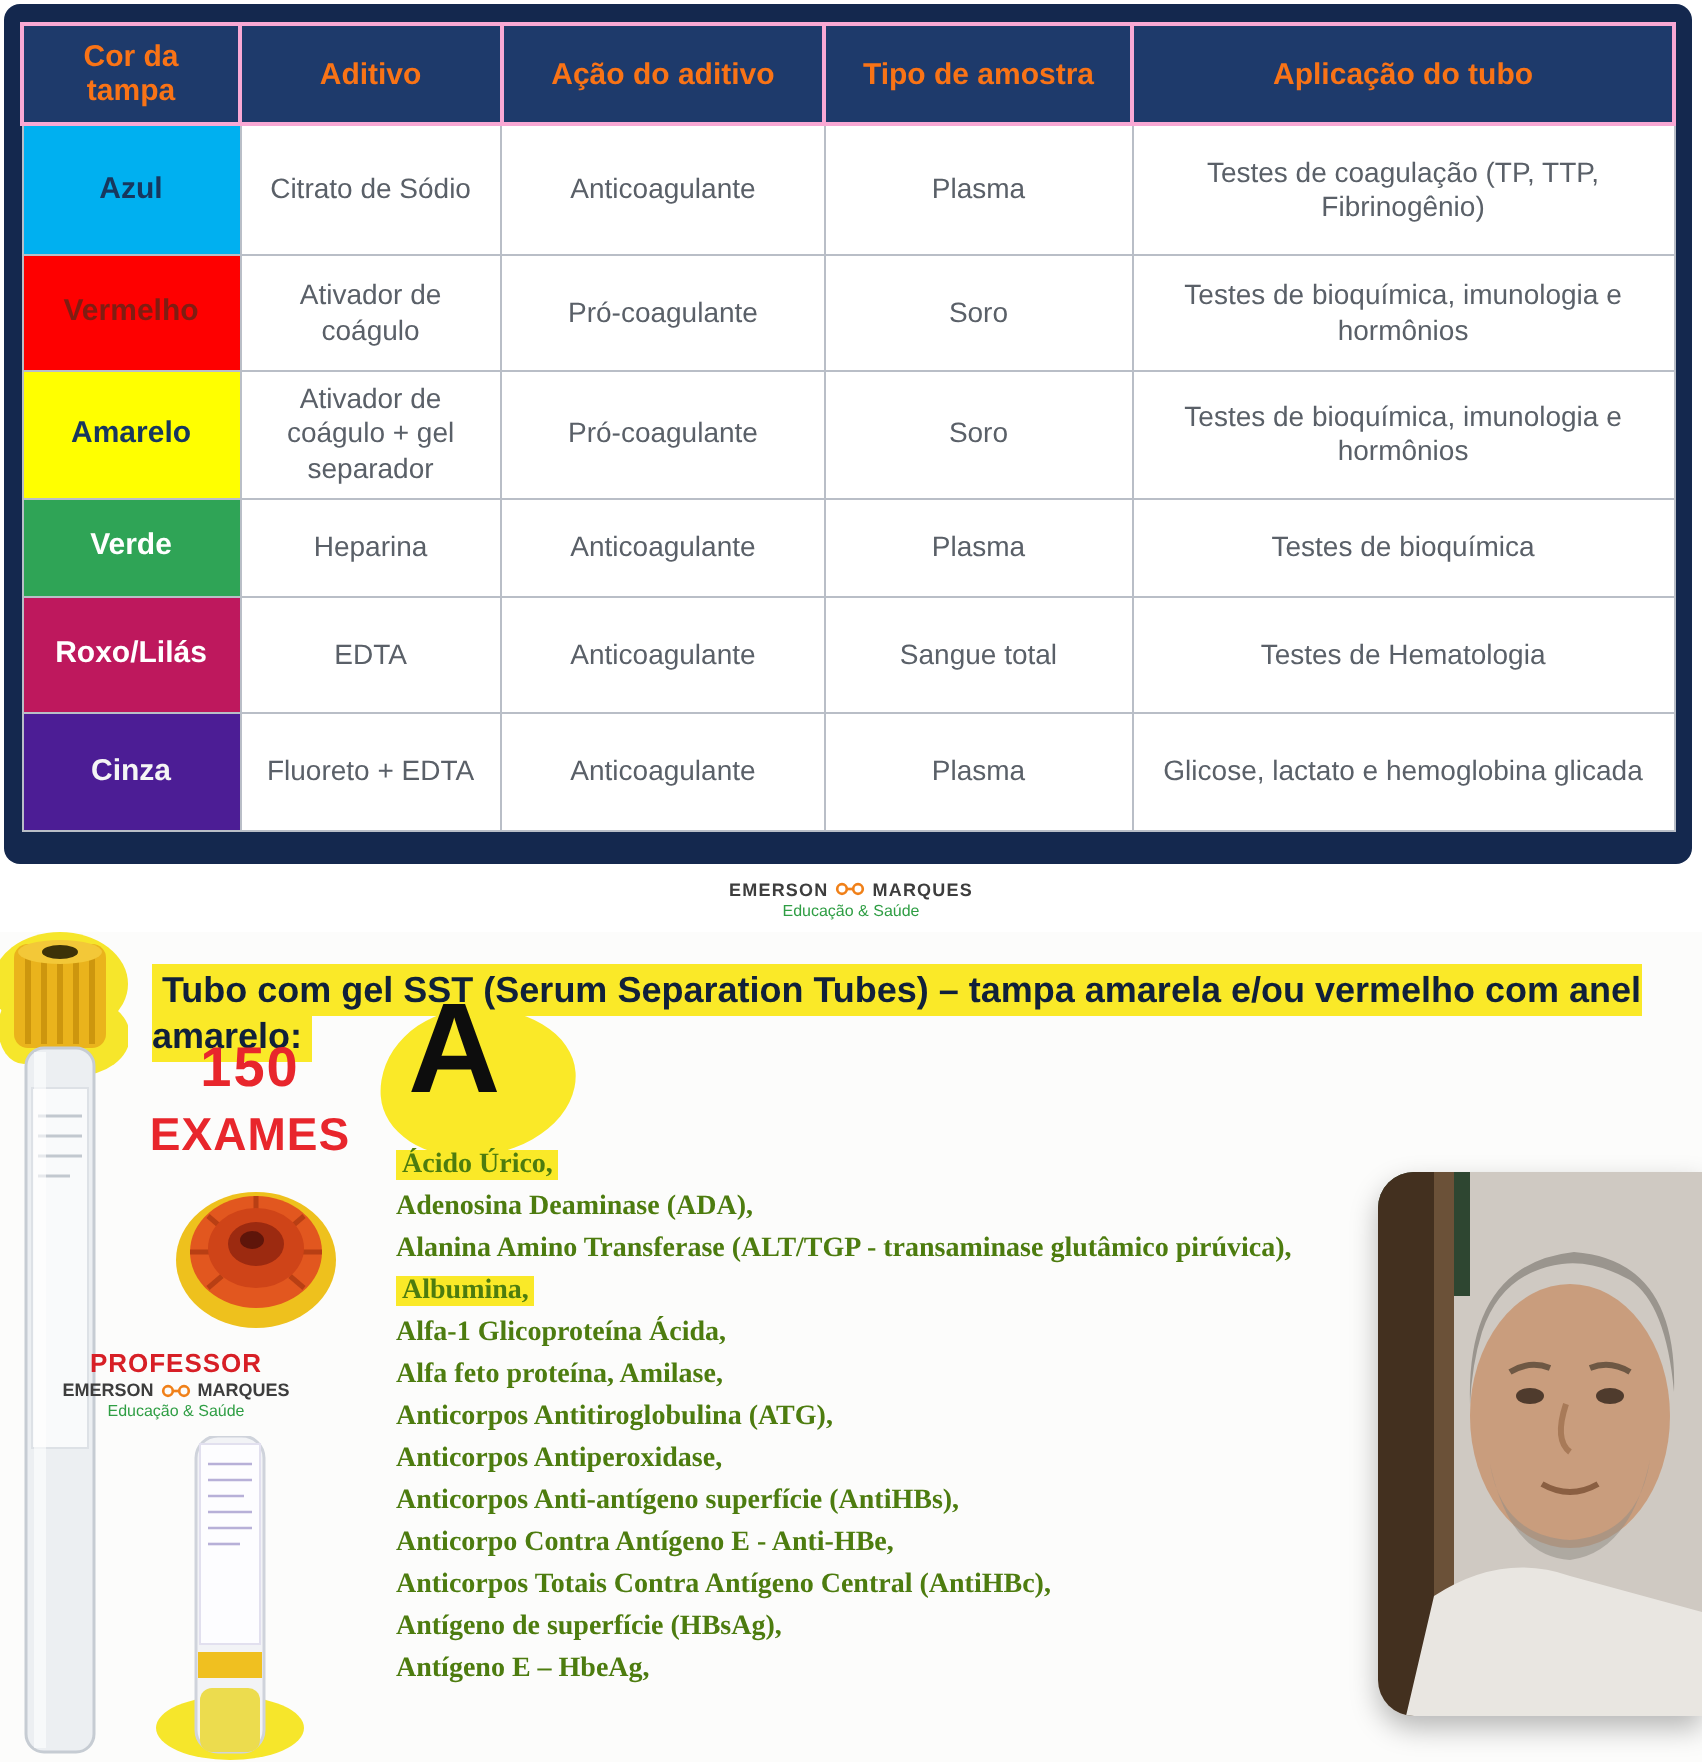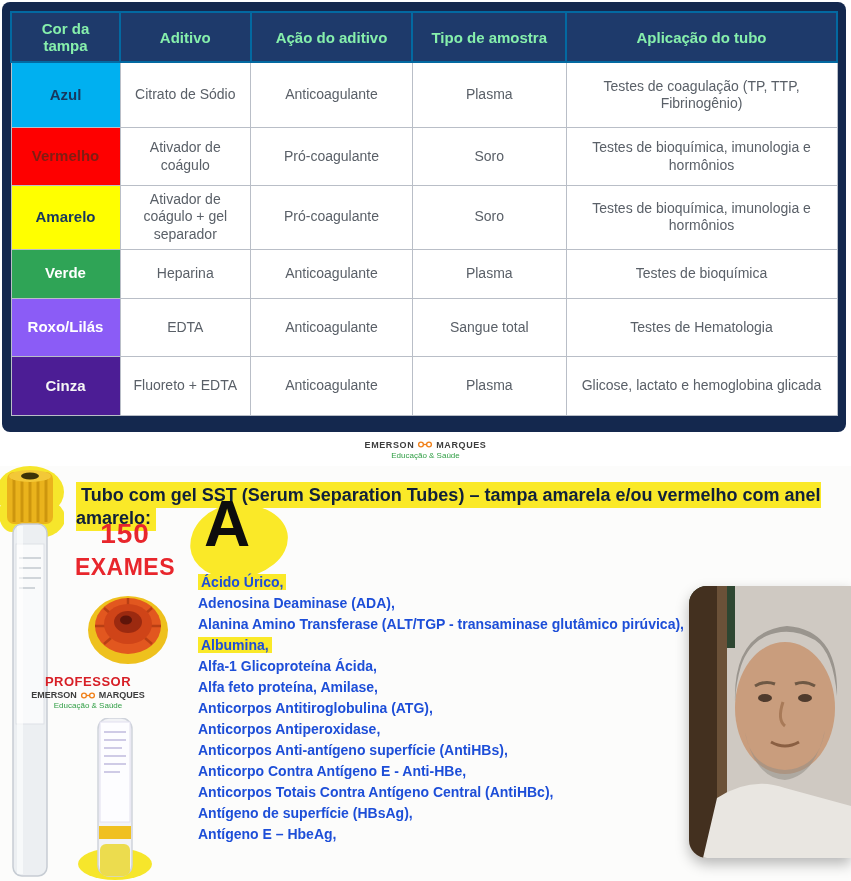--- a/index.html
+++ b/index.html
@@ -5,22 +5,22 @@
   * { margin:0; padding:0; box-sizing:border-box; }
   html,body { background:#ffffff; }
   body { font-family:"Liberation Sans", sans-serif; }
 
   .root { position:relative; width:851px; height:881px; background:#ffffff; overflow:hidden; }
 
   
   .table-panel { position:absolute; left:2px; top:2px; width:844px; height:430px;
                  background:#14284e; border-radius:8px; padding:9px 8px 16px; }
   .tube-table { width:100%; height:100%; border-collapse:collapse; table-layout:fixed; }
-  .tube-table th { background:#1e3a6b; color:#86efac; font-size:15px; font-weight:700;
-                   border:2px solid #0369a1; padding:4px 8px; text-align:center; }
+  .tube-table th { background:#1e3a6b; color:#f97316; font-size:15px; font-weight:700;
+                   border:2px solid #f9a8d4; padding:4px 8px; text-align:center; }
   .tube-table th:nth-child(1){width:13.2%}
   .tube-table th:nth-child(2){width:15.8%}
   .tube-table th:nth-child(3){width:19.6%}
   .tube-table th:nth-child(4){width:18.6%}
   .tube-table th:nth-child(5){width:32.8%}
   .tube-table thead tr { height:50px; }
   .tube-table td { background:#ffffff; border:1px solid #b9bec7; color:#5a6068;
                    font-size:14px; text-align:center; padding:4px 10px; line-height:1.25; }
   .tube-table td.cap-cell { font-weight:700; font-size:15px; }
   .tube-table tbody tr:nth-child(1){height:64px}
@@ -49,21 +49,21 @@
   .badge .num { font-size:28px; letter-spacing:1px; }
   .badge .lbl { font-size:23px; margin-top:4px; letter-spacing:.5px; }
 
   .letter-blob { position:absolute; left:190px; top:38px; width:98px; height:74px;
                  background:#fae928; border-radius:48% 52% 55% 45% / 55% 48% 52% 45%;
                  transform:rotate(-4deg); z-index:1; }
   .letter-a { position:absolute; left:204px; top:26px; font-size:64px; font-weight:800;
               color:#0d0d0d; line-height:1; z-index:2; }
 
   .exam-list { position:absolute; left:198px; top:106px; width:560px; font-size:14px;
-               font-weight:700; color:#1d4ed8; line-height:21px; z-index:1; }
+               font-weight:700; color:#4d7c0f; line-height:21px; z-index:1;font-family:Liberation Serif, serif; }
   .exam-line { white-space:nowrap; }
   .hl { background:#fae928; padding:0 3px; }
 
   .tube-tall  { position:absolute; left:0;  top:0;     width:64px;  height:415px; z-index:1; }
   .tube-top   { position:absolute; left:86px; top:116px; width:84px; height:88px;  z-index:1; }
   .tube-third { position:absolute; left:78px; top:252px; width:74px; height:163px; z-index:1; }
 
   .prof-block { position:absolute; left:4px; top:208px; width:168px; text-align:center; z-index:2; }
   .prof-label { color:#d71f26; font-weight:800; font-size:13px; letter-spacing:.5px; }
   .prof-brand { display:flex; justify-content:center; align-items:center; gap:3px;
@@ -113,21 +113,21 @@
             <td>Testes de bioquímica, imunologia e hormônios</td>
           </tr>
           <tr>
             <td class="cap-cell" style="background: rgb(47, 164, 86); color: rgb(255, 255, 255);">Verde</td>
             <td>Heparina</td>
             <td>Anticoagulante</td>
             <td>Plasma</td>
             <td>Testes de bioquímica</td>
           </tr>
           <tr>
-            <td class="cap-cell" style="background: #8b5cf6; color: rgb(255, 255, 255);">Roxo/Lilás</td>
+            <td class="cap-cell" style="background: #be185d; color: rgb(255, 255, 255);">Roxo/Lilás</td>
             <td>EDTA</td>
             <td>Anticoagulante</td>
             <td>Sangue total</td>
             <td>Testes de Hematologia</td>
           </tr>
           <tr>
             <td class="cap-cell" style="background: #4c1d95; color: rgb(245, 245, 245); margin-left: 47px;">Cinza</td>
             <td>Fluoreto + EDTA</td>
             <td>Anticoagulante</td>
             <td>Plasma</td>

